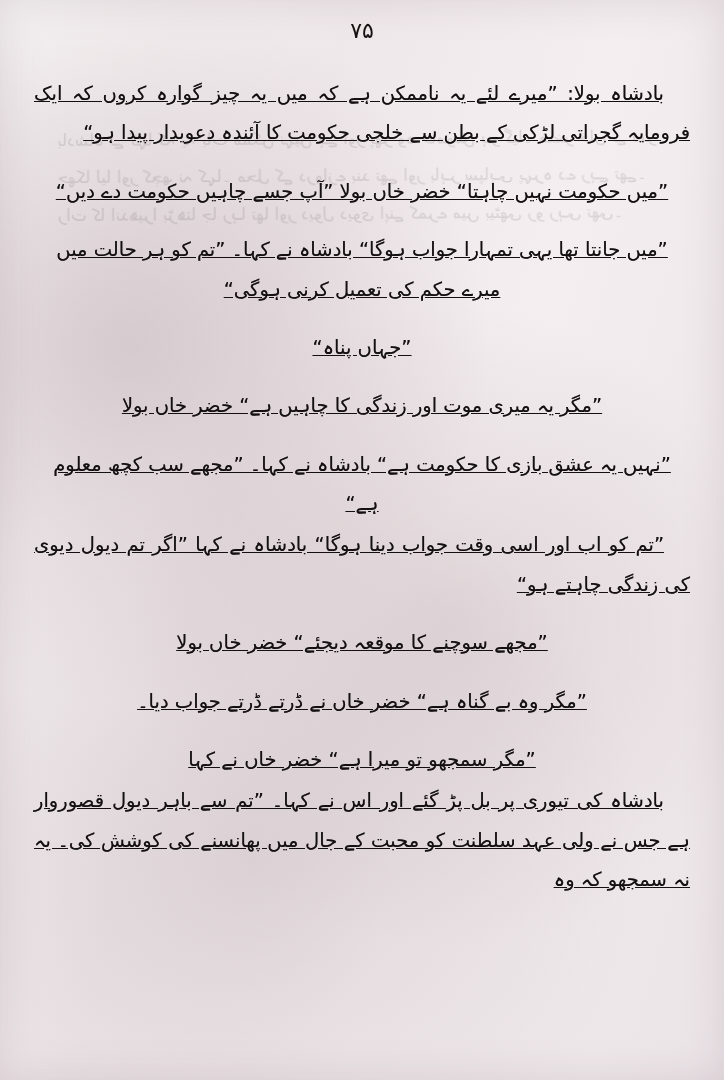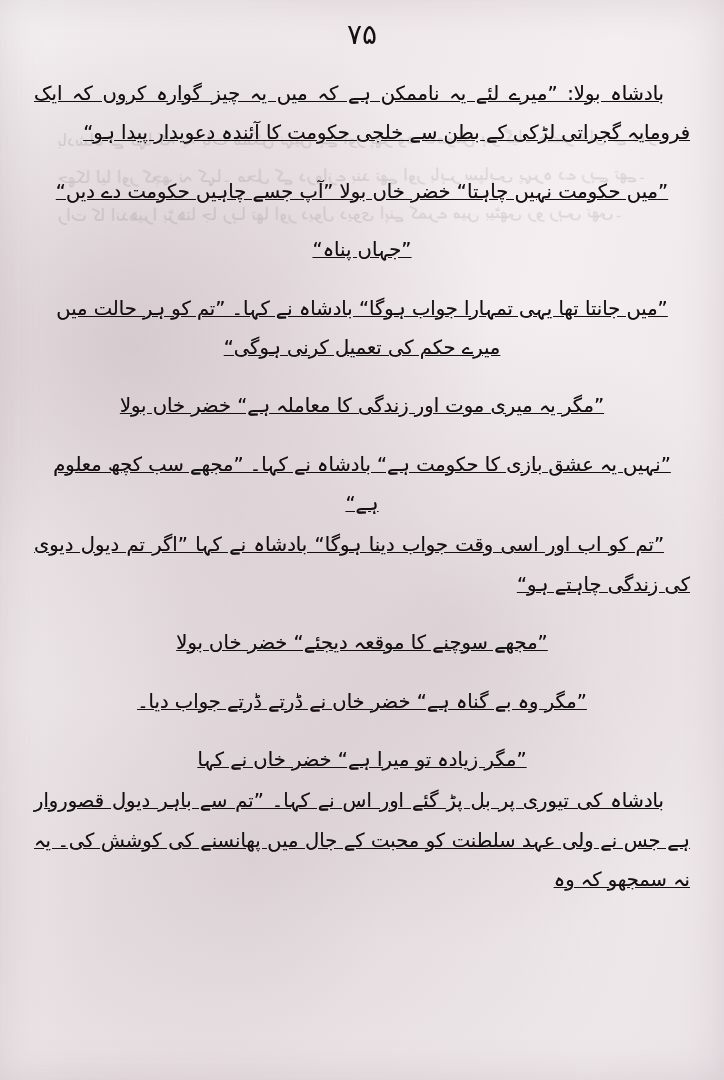--- a/index.html
+++ b/index.html
@@ -45,21 +45,21 @@
     font-family: "DejaVu Sans", sans-serif;
     white-space: pre-wrap;
     filter: blur(0.6px);
   }
   .page-number {
     position: absolute;
     top: 18px;
     left: 0;
     right: 0;
     text-align: center;
-    font-size: 28px;
+    font-size: 22px;
     color: #14100f;
     direction: rtl;
     letter-spacing: 1px;
   }
   .content {
     position: absolute;
     top: 74px;
     right: 34px;
     left: 34px;
     direction: rtl;
@@ -93,34 +93,34 @@
   <div class="bleed">بادشاہ نے کہا کہ یہ بات ممکن نہیں ہے اور پھر وہ خاموش ہو گیا۔ خضر خاں نے سر جھکا لیا اور کچھ نہ کہا۔ محل کے دروازے بند تھے اور باہر سپاہی پہرہ دے رہے تھے۔ رات کا اندھیرا بڑھتا جا رہا تھا اور دیول دیوی اپنے کمرے میں بیٹھی رو رہی تھی۔</div>
 
   <div class="page-number">۷۵</div>
 
   <div class="content">
 
     <p class="para indent">بادشاہ بولا: ”میرے لئے یہ ناممکن ہے کہ میں یہ چیز گوارہ کروں کہ ایک فرومایہ گجراتی لڑکی کے بطن سے خلجی حکومت کا آئندہ دعویدار پیدا ہو“</p>
 
     <p class="para center-ish">”میں حکومت نہیں چاہتا“ خضر خاں بولا ”آپ جسے چاہیں حکومت دے دیں“</p>
 
+    <p class="para center-ish">”میں جانتا تھا یہی تمہارا جواب ہوگا“ بادشاہ نے کہا۔ ”تم کو ہر حالت میں میرے حکم کی تعمیل کرنی ہوگی“</p>
+
     <p class="para center-ish">”جہاں پناہ“</p>
 
-    <p class="para center-ish">”میں جانتا تھا یہی تمہارا جواب ہوگا“ بادشاہ نے کہا۔ ”تم کو ہر حالت میں میرے حکم کی تعمیل کرنی ہوگی“</p>
 
-
-    <p class="para center-ish">”مگر یہ میری موت اور زندگی کا معاملہ ہے“ خضر خاں بولا</p>
+    <p class="para center-ish">”مگر یہ میری موت اور زندگی کا چاہیں ہے“ خضر خاں بولا</p>
 
     <p class="para center-ish">”نہیں یہ عشق بازی کا حکومت ہے“ بادشاہ نے کہا۔ ”مجھے سب کچھ معلوم ہے“</p>
 
     <p class="para indent">”تم کو اب اور اسی وقت جواب دینا ہوگا“ بادشاہ نے کہا ”اگر تم دیول دیوی کی زندگی چاہتے ہو“</p>
 
     <p class="para center-ish">”مجھے سوچنے کا موقعہ دیجئے“ خضر خاں بولا</p>
 
     <p class="para center-ish">”مگر وہ بے گناہ ہے“ خضر خاں نے ڈرتے ڈرتے جواب دیا۔</p>
 
 
-    <p class="para center-ish">”مگر زیادہ تو میرا ہے“ خضر خاں نے کہا</p>
+    <p class="para center-ish">”مگر سمجھو تو میرا ہے“ خضر خاں نے کہا</p>
 
     <p class="para indent">بادشاہ کی تیوری پر بل پڑ گئے اور اس نے کہا۔ ”تم سے باہر دیول قصوروار ہے جس نے ولی عہد سلطنت کو محبت کے جال میں پھانسنے کی کوشش کی۔ یہ نہ سمجھو کہ وہ</p>
 
   </div>
 </div>
 
 </body></html>

